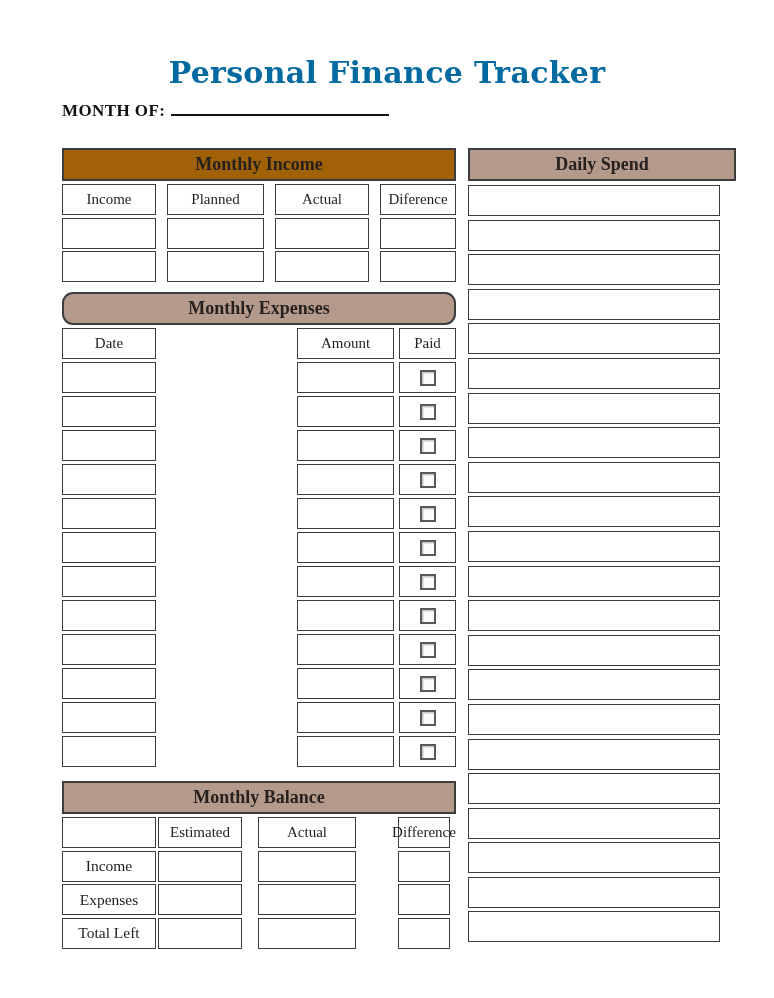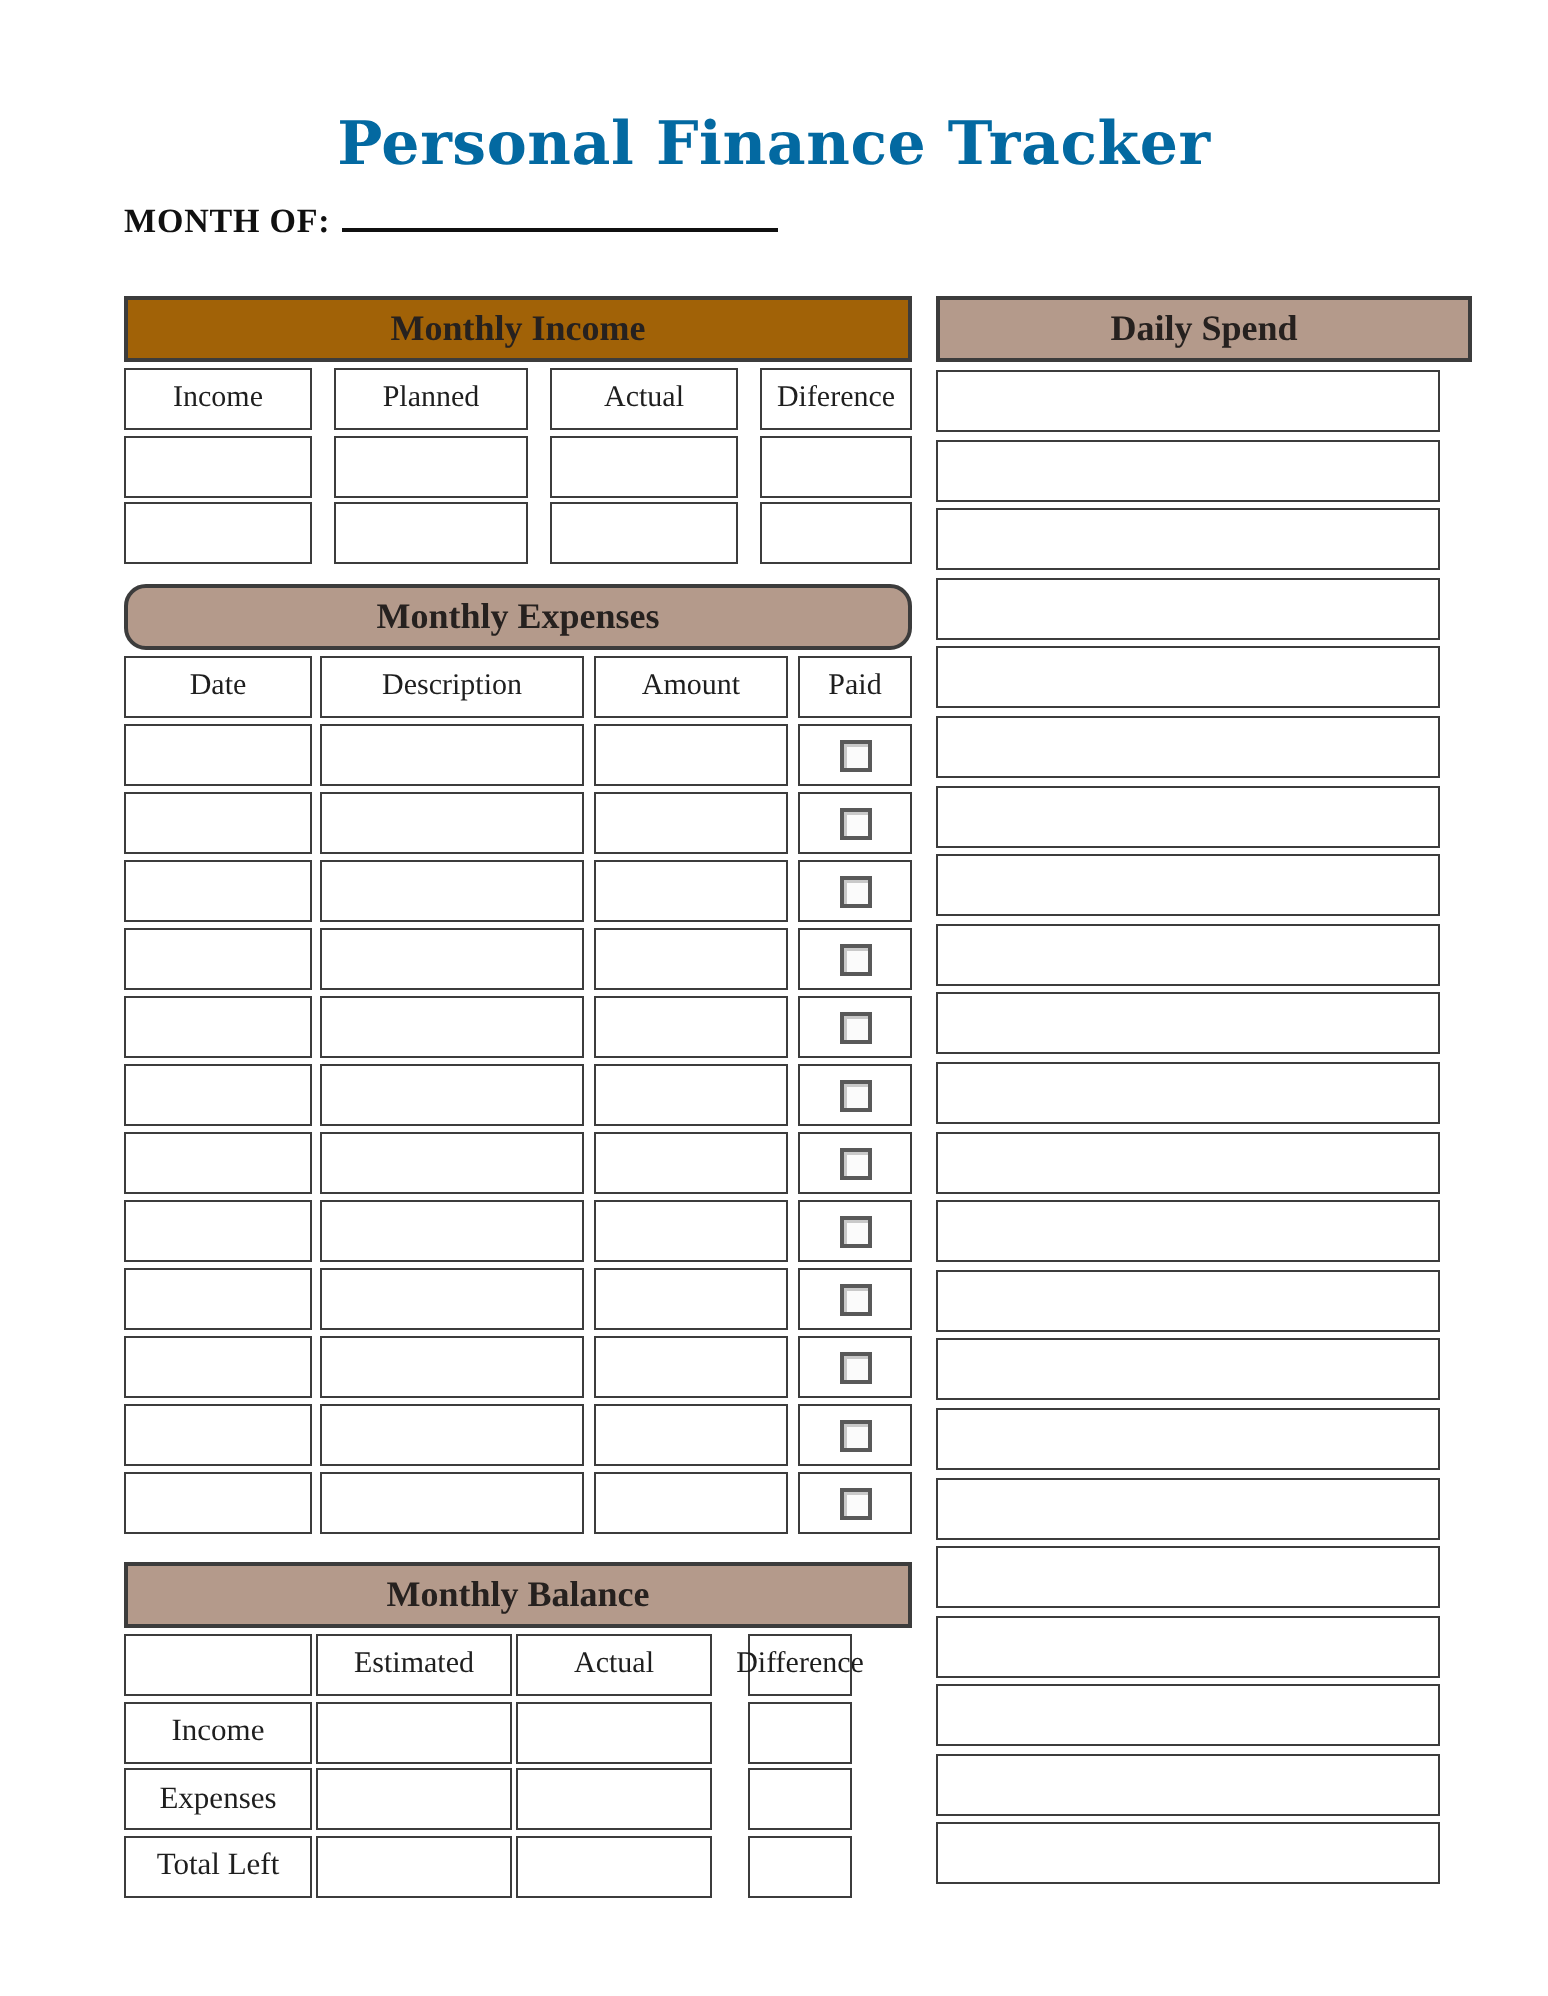--- a/index.html
+++ b/index.html
@@ -154,35 +154,20 @@
         <div class="cell blank-cell"></div>
         <div class="cell blank-cell"></div>
         <div class="cell blank-cell"></div>
         <div class="cell blank-cell"></div>
         <div class="cell blank-cell"></div>
         <div class="cell blank-cell"></div>
         <div class="cell blank-cell"></div>
         <div class="cell blank-cell"></div>
         <div class="cell blank-cell"></div>
       </div>
-      <div class="exp-col" style="left: 98px; width: 132px;">
-        <div class="cell col-head">Description</div>
-        <div class="cell blank-cell"></div>
-        <div class="cell blank-cell"></div>
-        <div class="cell blank-cell"></div>
-        <div class="cell blank-cell"></div>
-        <div class="cell blank-cell"></div>
-        <div class="cell blank-cell"></div>
-        <div class="cell blank-cell"></div>
-        <div class="cell blank-cell"></div>
-        <div class="cell blank-cell"></div>
-        <div class="cell blank-cell"></div>
-        <div class="cell blank-cell"></div>
-        <div class="cell blank-cell"></div>
-      </div>
       <div class="exp-col" style="left: 235px; width: 97px;">
         <div class="cell col-head">Amount</div>
         <div class="cell blank-cell"></div>
         <div class="cell blank-cell"></div>
         <div class="cell blank-cell"></div>
         <div class="cell blank-cell"></div>
         <div class="cell blank-cell"></div>
         <div class="cell blank-cell"></div>
         <div class="cell blank-cell"></div>
         <div class="cell blank-cell"></div>
@@ -235,33 +220,33 @@
   <div class="section-header balance-header" style="background: rgb(180, 154, 139); border-color: rgb(60, 60, 60);">
     <span>Monthly Balance</span>
   </div>
   <div class="balance-table">
       <div class="bal-col" style="left: 0px; width: 94px;">
         <div class="cell blank-cell"></div>
         <div class="cell row-label">Income</div>
         <div class="cell row-label">Expenses</div>
         <div class="cell row-label">Total Left</div>
       </div>
-      <div class="bal-col" style="left: 96px; width: 98px;">
+      <div class="bal-col" style="left: 96px; width: 84px;">
         <div class="cell col-head">Estimated</div>
         <div class="cell blank-cell"></div>
         <div class="cell blank-cell"></div>
         <div class="cell blank-cell"></div>
       </div>
       <div class="bal-col" style="left: 196px; width: 98px;">
         <div class="cell col-head">Actual</div>
         <div class="cell blank-cell"></div>
         <div class="cell blank-cell"></div>
         <div class="cell blank-cell"></div>
       </div>
-      <div class="bal-col" style="left: 280px; width: 84px; padding-left: 32px;">
+      <div class="bal-col" style="left: 304px; width: 84px; padding-left: 32px;">
         <div class="cell col-head">Difference</div>
         <div class="cell blank-cell"></div>
         <div class="cell blank-cell"></div>
         <div class="cell blank-cell"></div>
       </div>
     </div>
 
 </div>
 
 </body></html>

